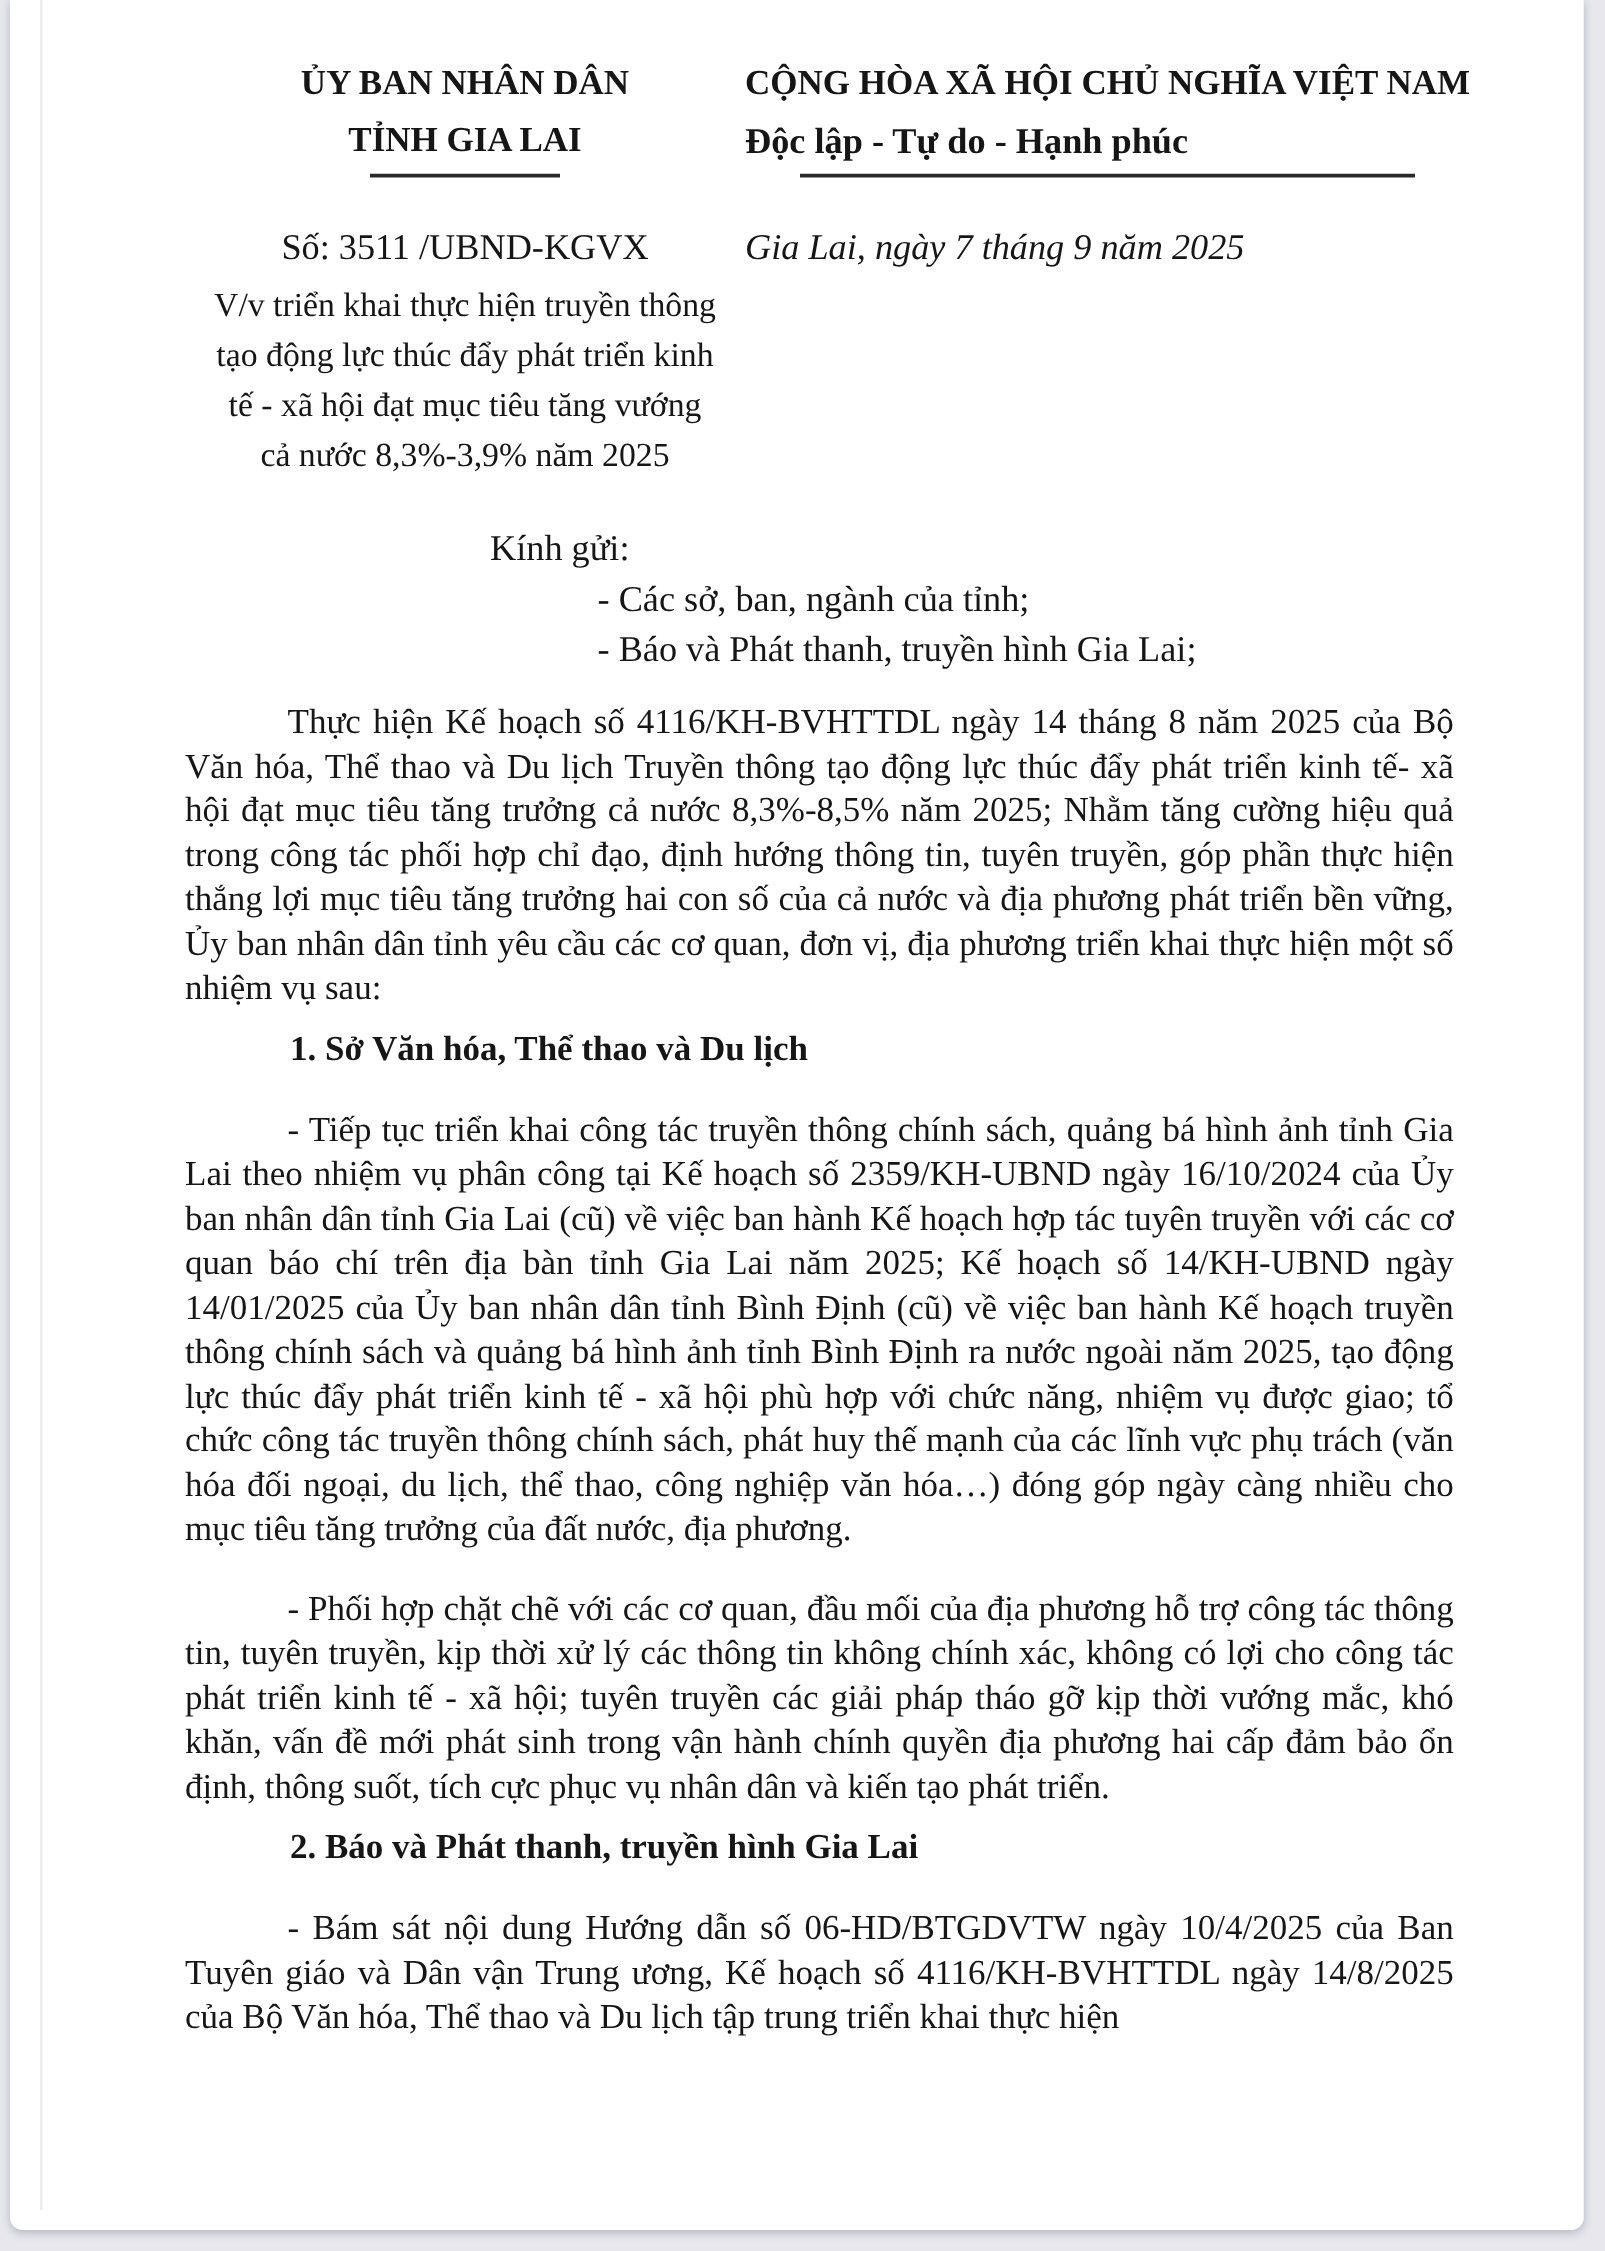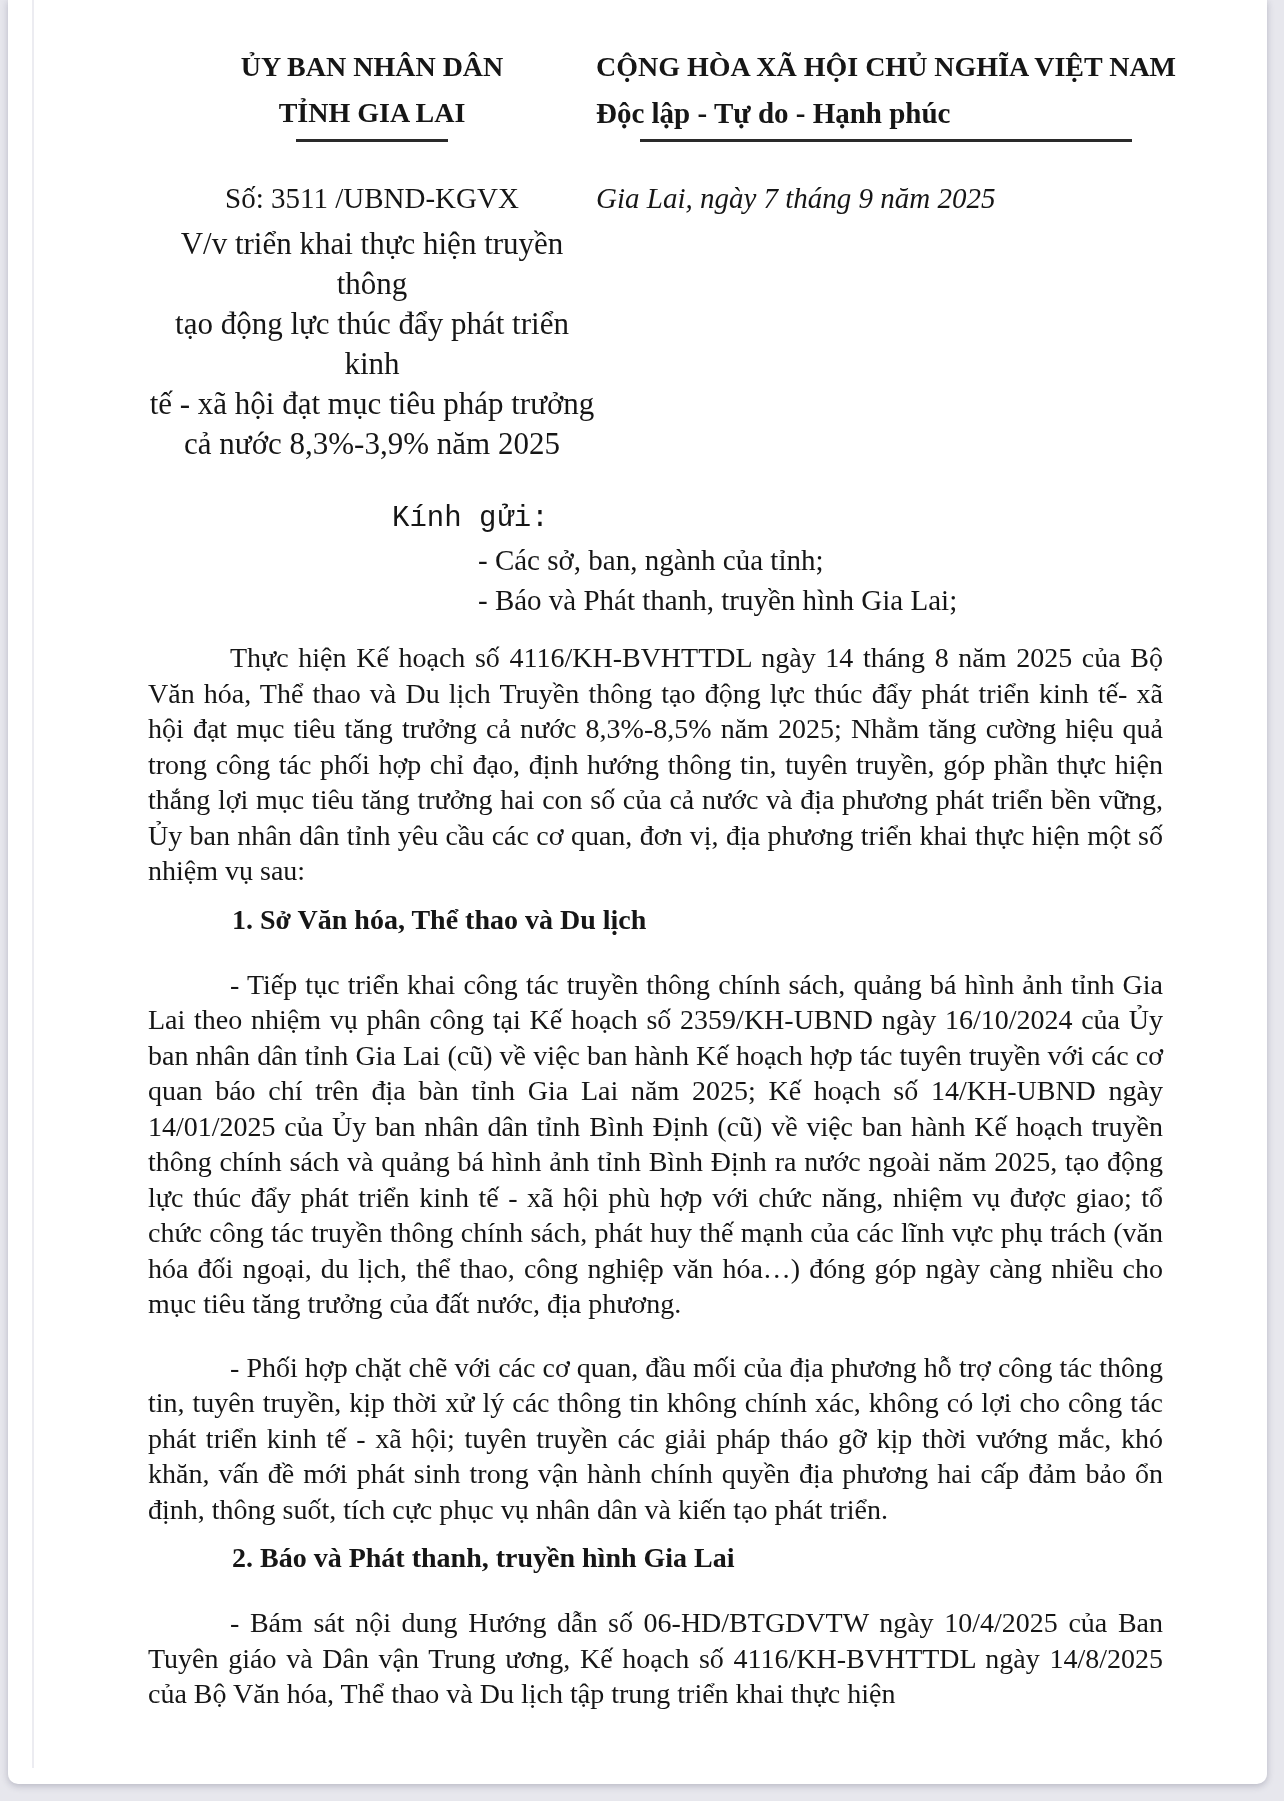--- a/index.html
+++ b/index.html
@@ -79,33 +79,32 @@
     font-size: 29px;
     line-height: 40px;
   }
   .place-date {
     font-style: italic;
     font-size: 29px;
     line-height: 40px;
     white-space: nowrap;
   }
   .subject {
-    font-size: 31px;
+    font-size: 27px;
     line-height: 40px;
     margin-top: 6px;
   }
   
   .recipients {
     margin-top: 34px;
     font-size: 29px;
   }
   .kg-label {
     margin-left: 244px;
     line-height: 42px;
-    font-family: Liberation Mono, monospace;
   }
   .kg-items {
     margin-left: 330px;
     line-height: 40px;
   }
   
   .body-p {
     font-size: 28px;
     line-height: 35.5px;
     text-align: justify;
@@ -141,21 +140,21 @@
         <div class="rule rule-long"></div>
       </div>
     </div>
 
     <div class="meta-row">
       <div class="col-left">
         <div class="doc-number">Số: 3511 /UBND-KGVX</div>
         <div class="subject">
           <div>V/v triển khai thực hiện truyền thông</div>
           <div>tạo động lực thúc đẩy phát triển kinh</div>
-          <div>tế - xã hội đạt mục tiêu pháp trưởng</div>
+          <div>tế - xã hội đạt mục tiêu tăng vướng</div>
           <div>cả nước 8,3%-3,9% năm 2025</div>
         </div>
       </div>
       <div class="col-right">
         <div class="place-date">Gia Lai, ngày 7 tháng 9 năm 2025</div>
       </div>
     </div>
 
     <div class="recipients">
       <div class="kg-label">Kính gửi:</div>

